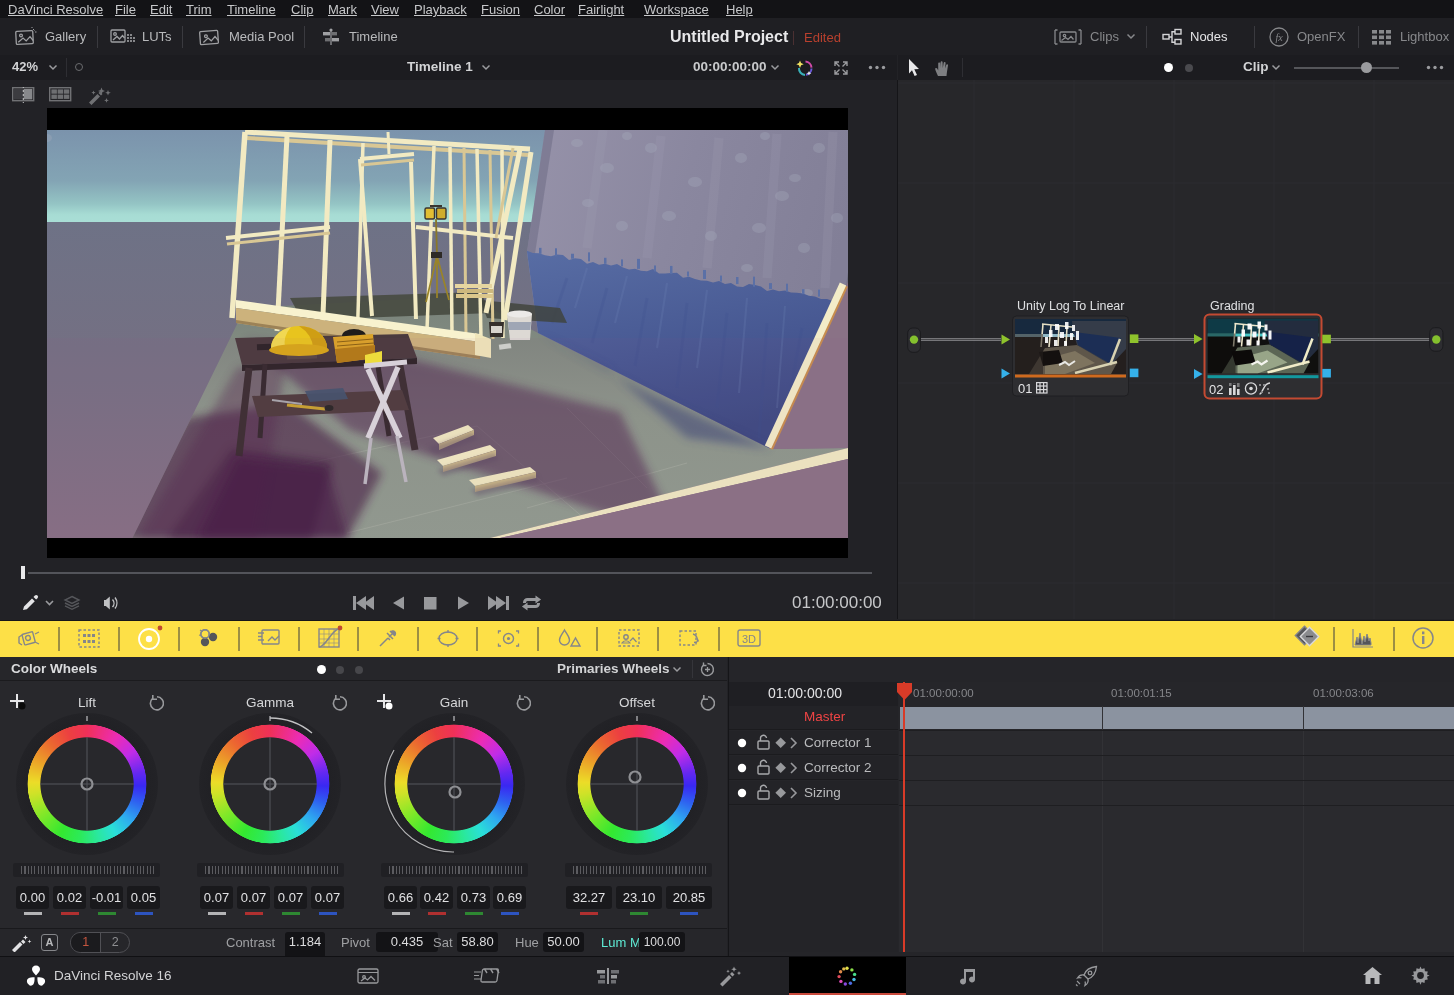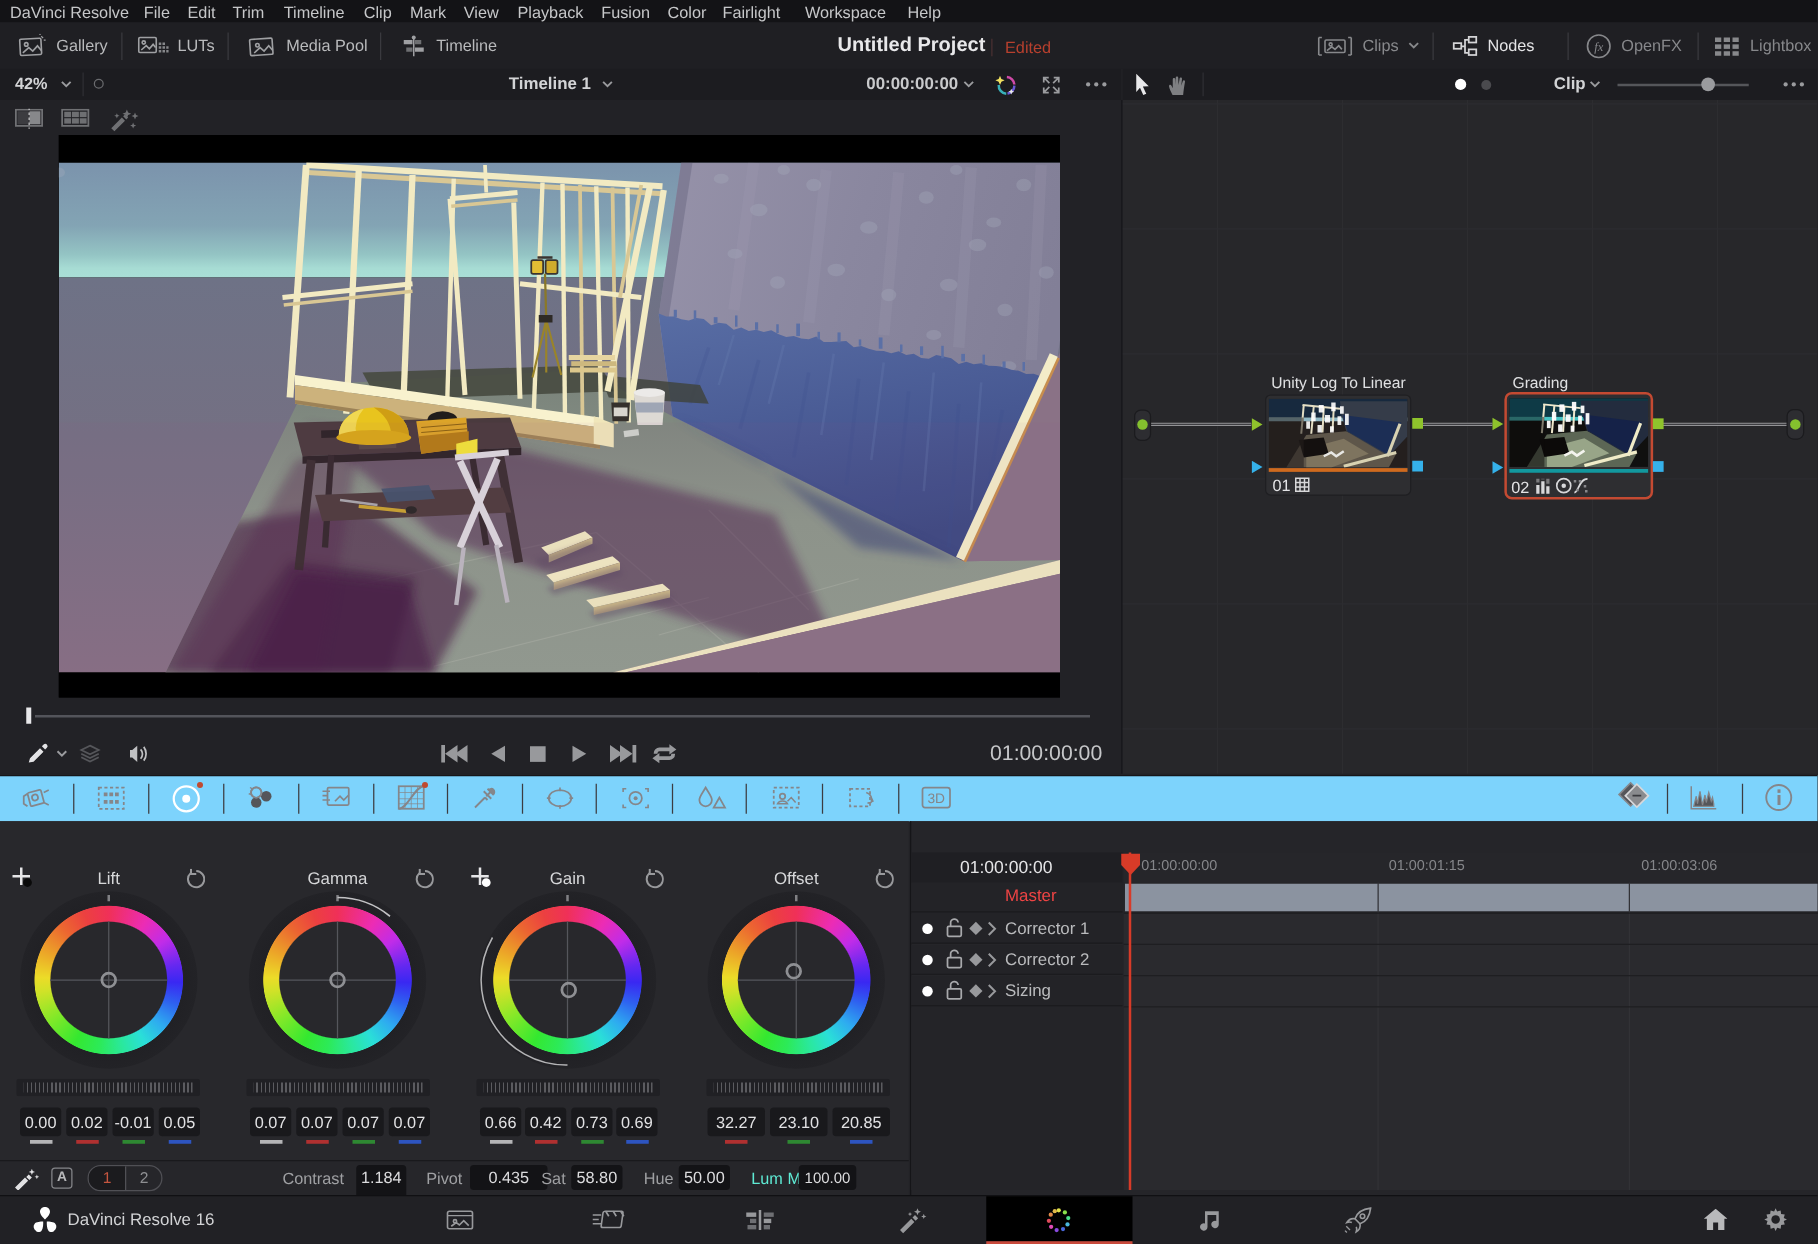--- a/index.html
+++ b/index.html
@@ -3,36 +3,36 @@
 <meta charset="utf-8">
 <style>
 * { margin:0; padding:0; box-sizing:border-box; }
 html,body { width:1454px; height:995px; background:#222226; overflow:hidden;
   font-family:"Liberation Sans", sans-serif; }
 #app { position:absolute; left:0; top:0; width:1454px; height:995px; }
 .abs { position:absolute; }
 
 #menubar { position:absolute; left:0; top:0; width:1454px; height:18px; background:#131316;
   color:#c6c7c9; font-size:13px; }
-#menubar span { position:absolute; top:2px; white-space:nowrap; }
+#menubar span { position:absolute; top:2px; white-space:nowrap;text-decoration:underline; }
 
 #toolbar2 { position:absolute; left:0; top:18px; width:1454px; height:37px; background:#1f1f23;padding-left:47px; }
 .tbtn { position:absolute; top:0; height:37px; display:flex; align-items:center; gap:7px;
   color:#b9babc; font-size:13px; }
 .vdiv { position:absolute; width:1px; background:#3a3a3f; }
 
 #row3 { position:absolute; left:0; top:55px; width:897px; height:25px; background:#1c1c20; color:#c9cacc; }
 #row3r { position:absolute; left:898px; top:55px; width:556px; height:25px; background:#1c1c20; color:#c9cacc; }
 
 #viewer { position:absolute; left:0; top:80px; width:897px; height:539px; background:#222226; }
 #vimg { position:absolute; left:47px; top:28px; width:801px; height:450px; background:#000; }
 
 #nodepanel { position:absolute; left:897px; top:80px; width:557px; height:539px; background:#27272a; border-left:1px solid #151518; }
 
-#palettebar { position:absolute; left:0; top:620px; width:1454px; height:37px; background:#7dd3fc; border-top:1px solid #161619; }
+#palettebar { position:absolute; left:0; top:620px; width:1454px; height:37px; background:#fde047; border-top:1px solid #161619; }
 
 #wheelpanel { position:absolute; left:0; top:657px; width:727px; height:299px; background:#28282c; }
 #wheelhead { position:absolute; left:0; top:0; width:727px; height:24px; background:#26262a; border-bottom:1px solid #1b1b1e; }
 
 #kfpanel { position:absolute; left:728px; top:657px; width:726px; height:299px; background:#252529; border-left:1px solid #151518; }
 
 #statusbar { position:absolute; left:0; top:956px; width:1454px; height:39px; background:#212125; border-top:1px solid #101013; }
 .num { background:#131316; border-radius:3px; color:#dcdcde; text-align:center; }
 
 .wtitle { position:absolute; top:38px; text-align:center; font-size:13.5px; color:#d6d7d9; }
@@ -829,20 +829,36 @@
 
         <g transform="translate(1412,6)">
             <circle cx="11" cy="11" r="10" stroke-width="1.5"></circle>
             <rect x="10" y="9" width="2.4" height="8" fill="#85868a" stroke="none"></rect>
             <rect x="10" y="4.5" width="2.4" height="2.8" fill="#85868a" stroke="none"></rect>
           </g>
       </g>
     </svg>
   </div>
   <div id="wheelpanel">
+    <div id="wheelhead">
+      <span class="abs" style="left:11px; top:4px; font-size:13.5px; font-weight:bold; color:#dadbdd">Color Wheels</span>
+      <div class="abs" style="left:317px; top:8px; width:9px; height:9px; border-radius:50%; background:#fff"></div>
+      <div class="abs" style="left:336px; top:9px; width:8px; height:8px; border-radius:50%; background:#47474b"></div>
+      <div class="abs" style="left:355px; top:9px; width:8px; height:8px; border-radius:50%; background:#47474b"></div>
+      <span class="abs" style="left:557px; top:4px; font-size:13.5px; font-weight:bold; color:#d2d3d5">Primaries Wheels</span>
+      <svg class="abs" style="left:672px; top:9px" width="10" height="7" viewBox="0 0 10 7">
+          <path d="M1.5 1.5 L5 5 L8.5 1.5" fill="none" stroke="#9a9b9e" stroke-width="1.5"></path>
+        </svg>
+      <div class="vdiv" style="left:692px; top:3px; height:18px; background:#35353a"></div>
+      <svg class="abs" style="left:700px; top:5px" width="15" height="15" viewBox="0 0 15 15">
+          <path d="M3.5 3 A6 6 0 1 0 7.5 1.5" fill="none" stroke="#9a9b9e" stroke-width="1.4"></path>
+          <path d="M3.5 0.5 v3 h3" fill="none" stroke="#9a9b9e" stroke-width="1.4"></path>
+          <path d="M7.5 5 v5 M5 7.5 h5" stroke="#9a9b9e" stroke-width="1.3"></path>
+        </svg>
+    </div>
     <div id="wheels">
       
       <div class="wtitle" style="left:47px; width:80px">Lift</div>
       <div class="wtitle" style="left:230px; width:80px">Gamma</div>
       <div class="wtitle" style="left:414px; width:80px">Gain</div>
       <div class="wtitle" style="left:597px; width:80px">Offset</div>
       <svg class="abs wreset" style="left:148px">
           <use href="#resetarrow"></use>
         </svg>
       <svg class="abs wreset" style="left:331px">

